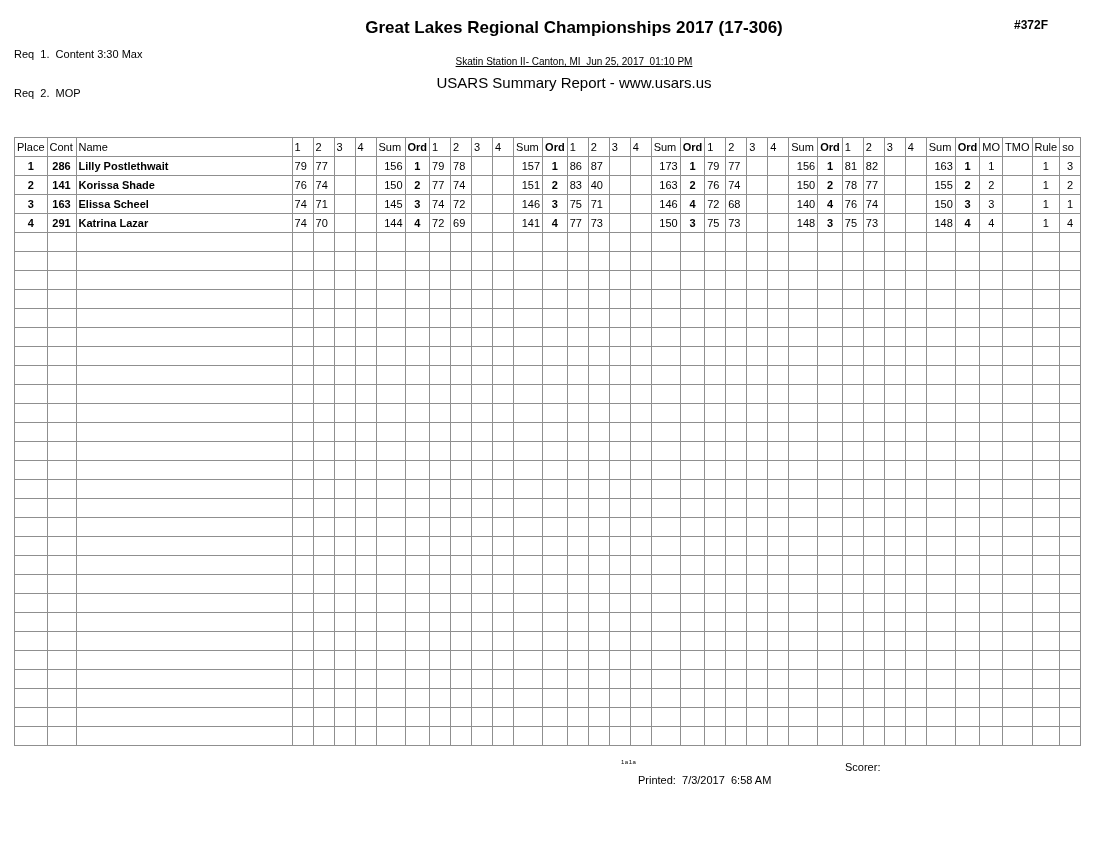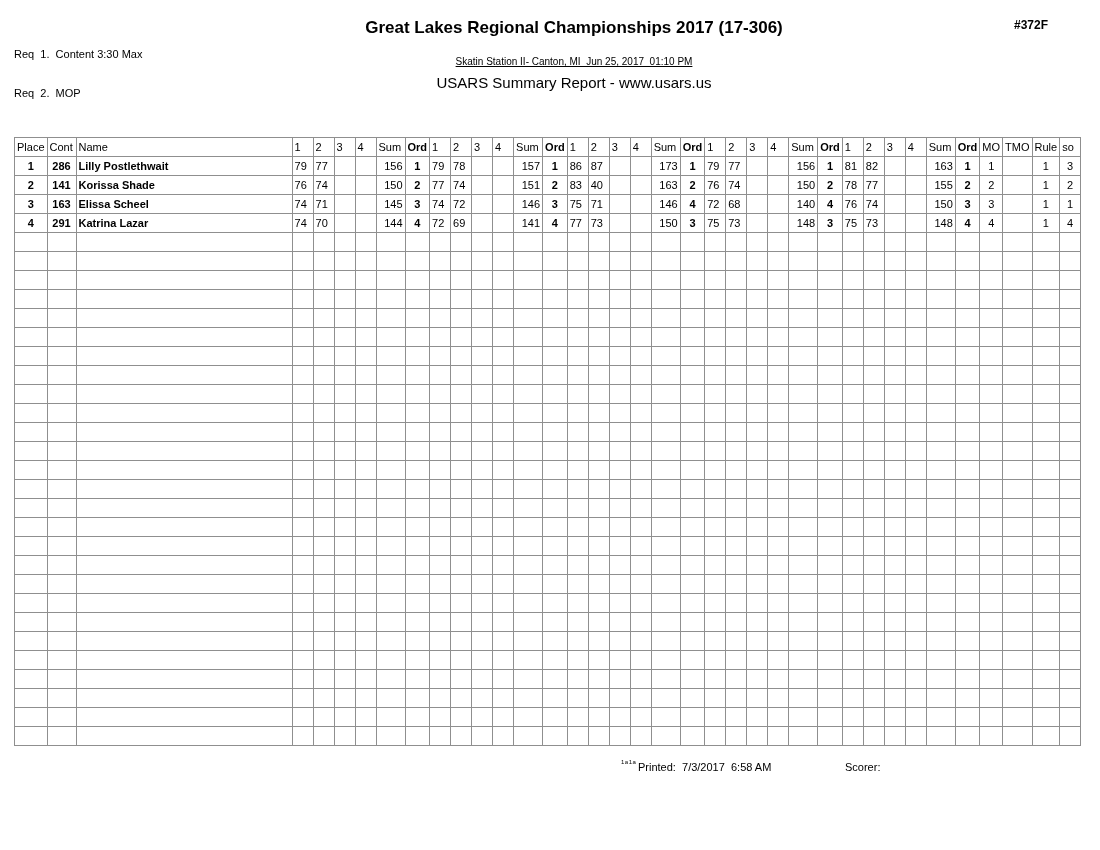--- a/index.html
+++ b/index.html
@@ -43,21 +43,21 @@
   td.score { text-align:left; }
   td.sum { text-align:right; padding-right:3px; }
   td.ord {
     font-weight:bold; text-align:center;
     border-left:2px solid #000; border-right:3px solid #000;
   }
   td.thick-l { border-left:3px solid #000; }
 
   .footer { position:absolute; left:0; top:761px; width:1100px; height:20px; font-size:11px; }
   .fine-print { position:absolute; left:621px; top:-2px; font-size:6px; letter-spacing:0.5px; }
-  .printed { position:absolute; left:638px; top:0; white-space:pre; }
+  .printed { position:absolute; left:638px; top:13px; white-space:pre; }
   .scorer { position:absolute; left:845px; top:0; white-space:pre; }
 </style>
 </head>
 <body>
 
 <div class="req">
   <div>Req  1.  Content 3:30 Max</div>
   <div>Req  2.  MOP</div>
 </div>
 

